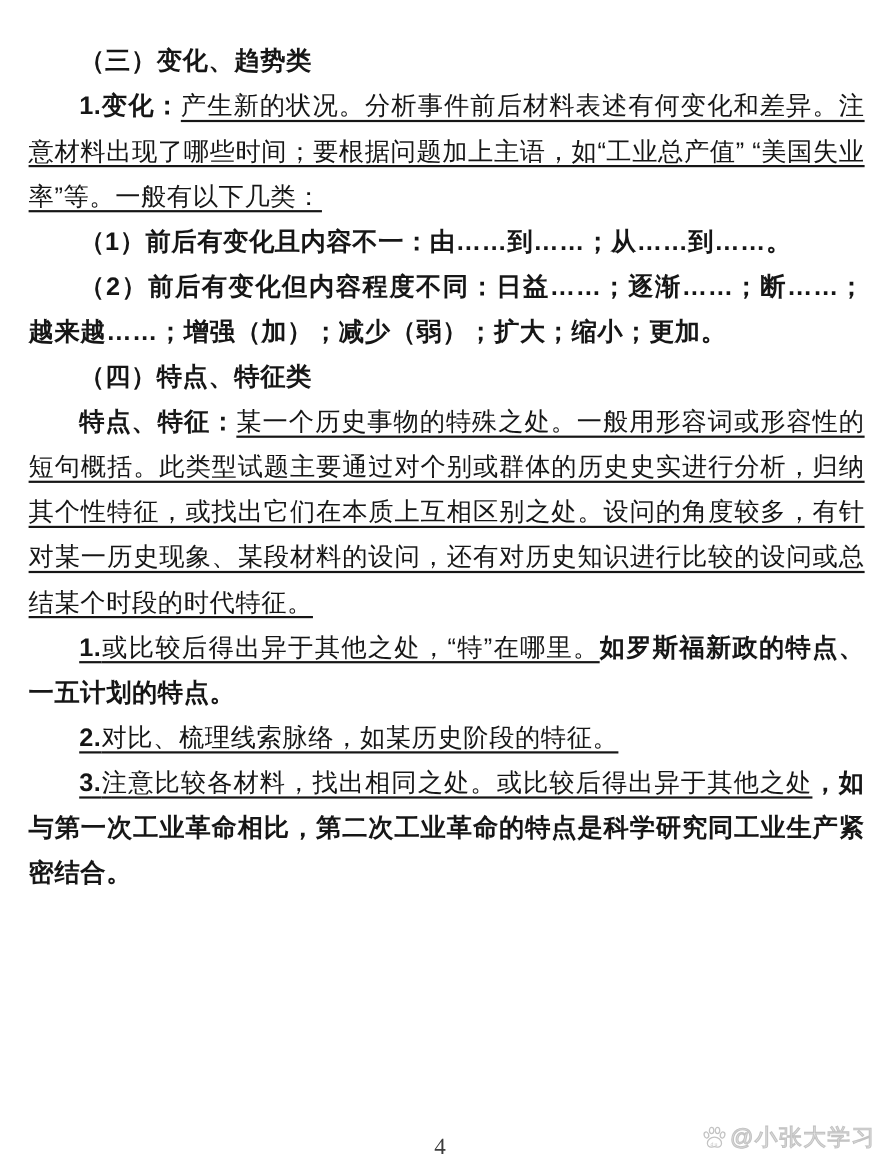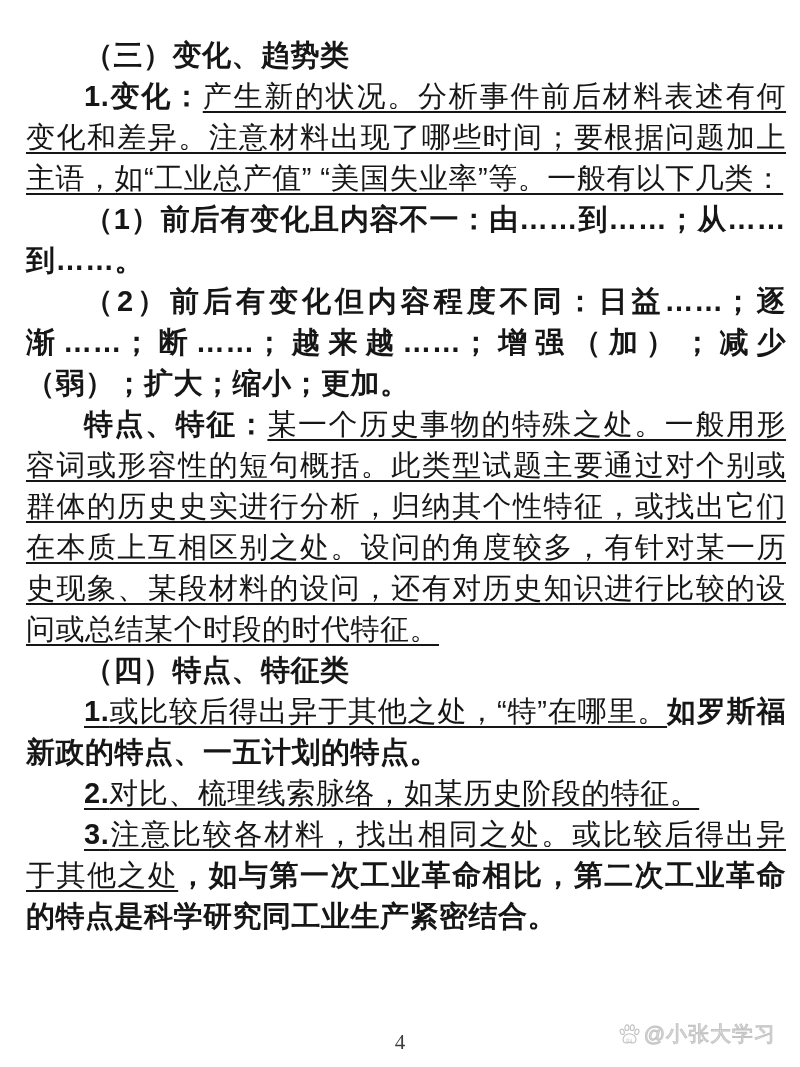--- a/index.html
+++ b/index.html
@@ -14,21 +14,21 @@
   }
   .doc {
     position: absolute;
     top: 0; left: 0;
     width: 800px;
     padding: 35px 14px 0 26px;
     box-sizing: border-box;
   }
   .doc p {
     margin: 0;
-    font-size: 29px;
+    font-size: 23px;
     line-height: 41px;
     text-align: justify;
     text-indent: 2em;
     letter-spacing: 0.5px;
   }
   .b  { font-weight: 700; }
   .u  {
     font-weight: 400;
     text-decoration: underline;
     text-underline-offset: 5px;
@@ -46,21 +46,21 @@
     left: 0;
     width: 100%;
     text-align: center;
     font-family: "Liberation Serif", serif;
     font-size: 21px;
     color: #3c3c3c;
   }
   .watermark {
     position: absolute;
     top: 1020px;
-    right: 24px;
+    right: 4px;
     display: flex;
     align-items: center;
     gap: 3px;
     font-size: 21px;
     font-weight: 400;
     color: #e3e3e3;
     -webkit-text-stroke: 1px #c3c3c3;
     letter-spacing: 1px;
     white-space: nowrap;
   }
@@ -74,23 +74,23 @@
   <p><span class="b">（三）变化、趋势类</span></p>
 
   <p><span class="b">1.变化：</span><span class="u">产生新的状况。分析事件前后材料表述有何变化和差异。注意材料出现了哪些时间；要根据问题加上主语，如“工业总产值” “美国失业率”等。一般有以下几类：</span></p>
 
   <p><span class="b">（1）前后有变化且内容不一：由……到……；从……到……。</span></p>
 
   <p><span class="b">（2）前后有变化但内容程度不同：日益……；逐渐……；断……；越来越……；增强（加）；减少（弱）；扩大；缩小；更加。</span></p>
 
 
 
+  <p><span class="b">（四）特点、特征类</span></p>
+
   <p><span class="b">特点、特征：</span><span class="u">某一个历史事物的特殊之处。一般用形容词或形容性的短句概括。此类型试题主要通过对个别或群体的历史史实进行分析，归纳其个性特征，或找出它们在本质上互相区别之处。设问的角度较多，有针对某一历史现象、某段材料的设问，还有对历史知识进行比较的设问或总结某个时段的时代特征。</span></p>
-
-  <p><span class="b">（四）特点、特征类</span></p>
 
   <p><span class="bu">1.</span><span class="u">或比较后得出异于其他之处，“特”在哪里。</span><span class="b">如罗斯福新政的特点、一五计划的特点。</span></p>
 
   <p><span class="bu">2.</span><span class="u">对比、梳理线索脉络，如某历史阶段的特征。</span></p>
 
   <p><span class="bu">3.</span><span class="u">注意比较各材料，找出相同之处。或比较后得出异于其他之处</span><span class="b">，如与第一次工业革命相比，第二次工业革命的特点是科学研究同工业生产紧密结合。</span></p>
 
 
 </div>
 

